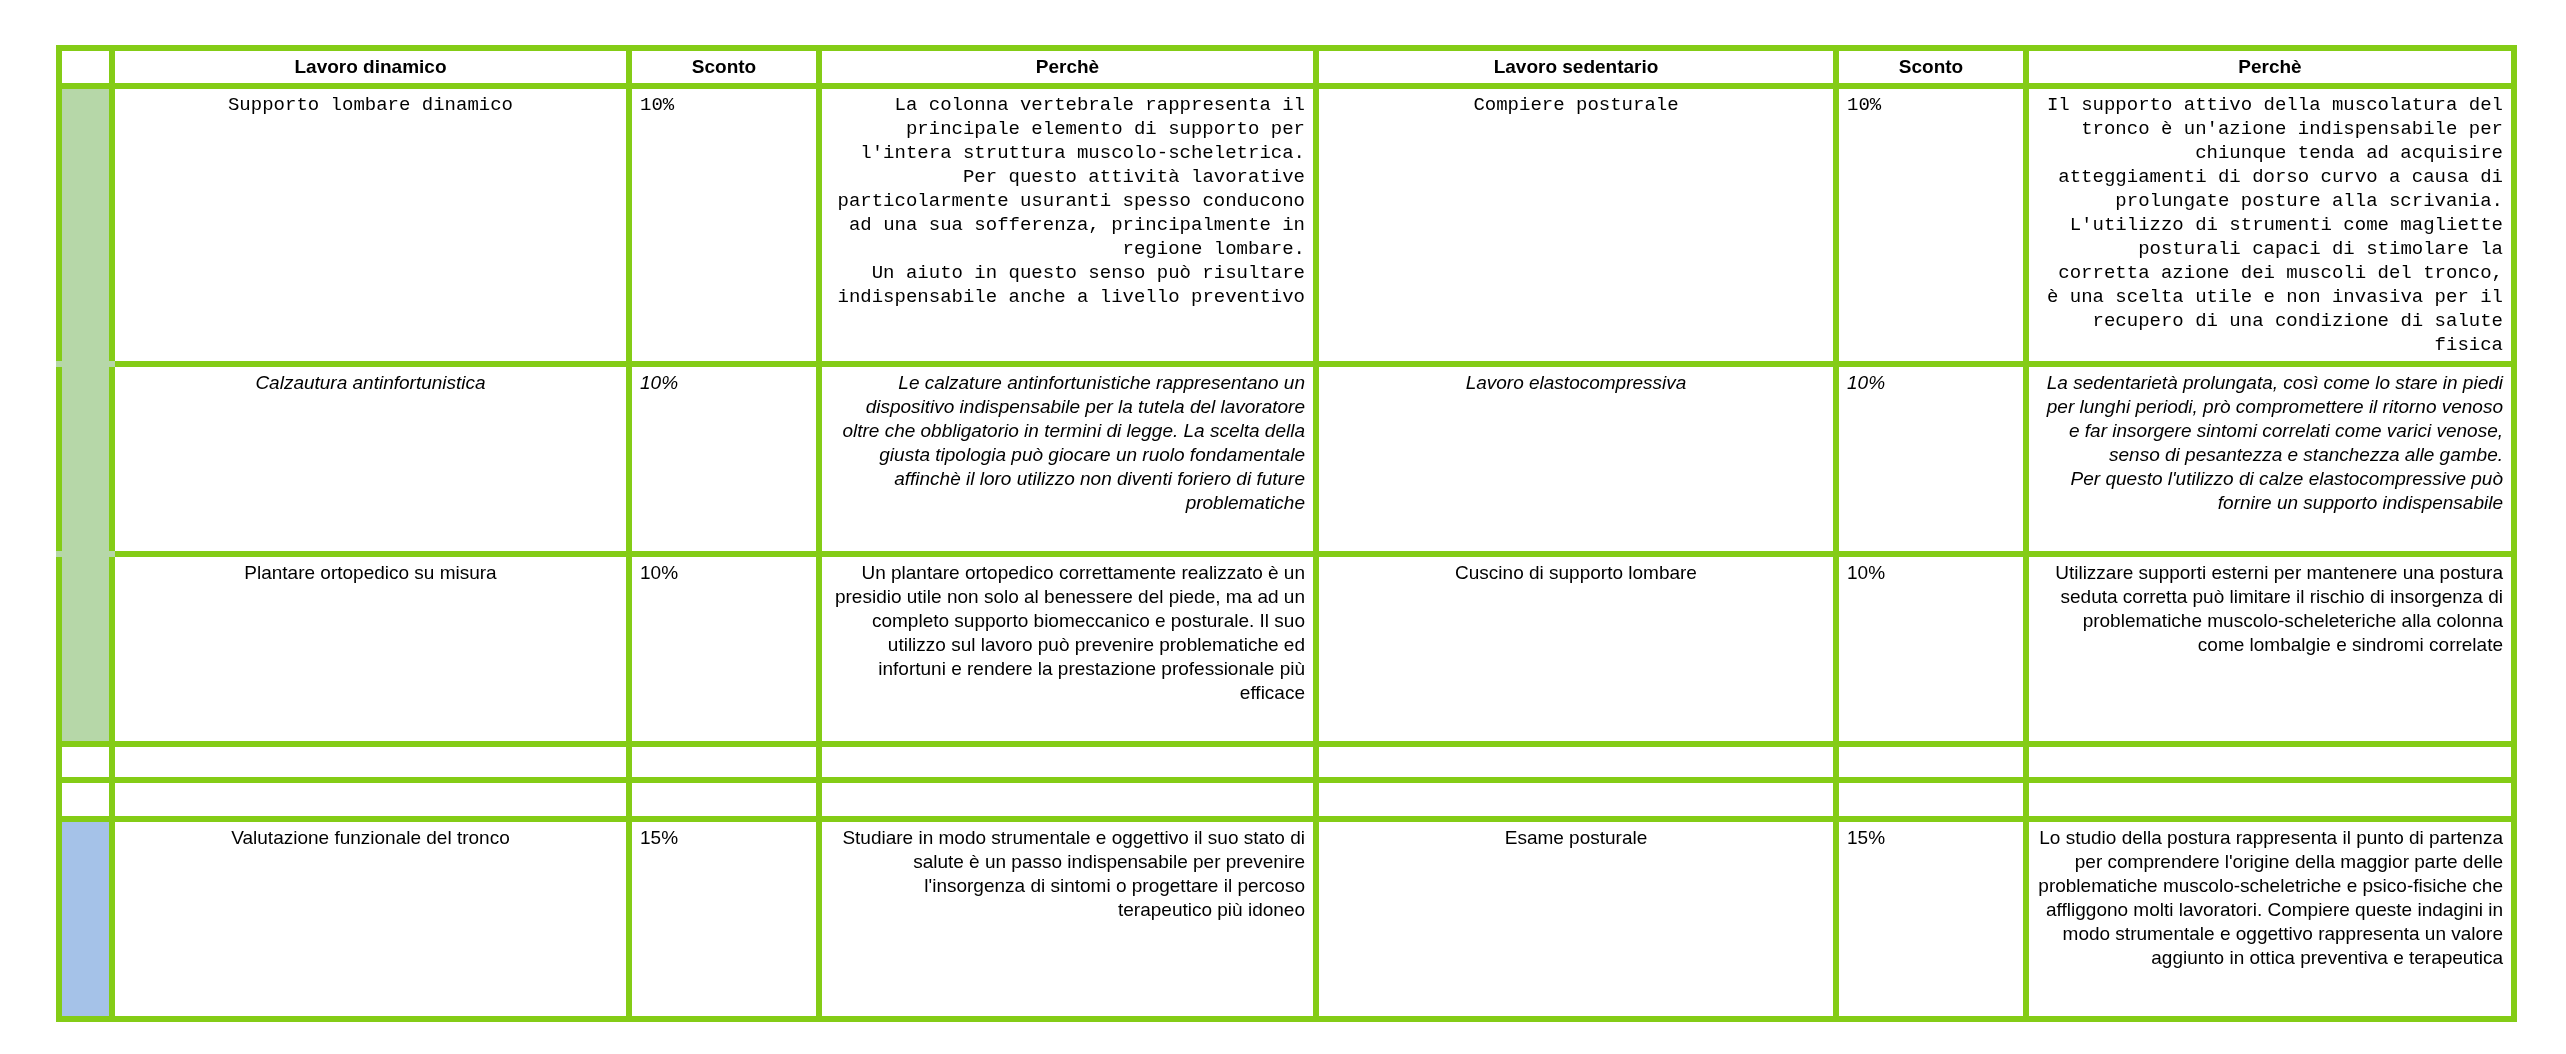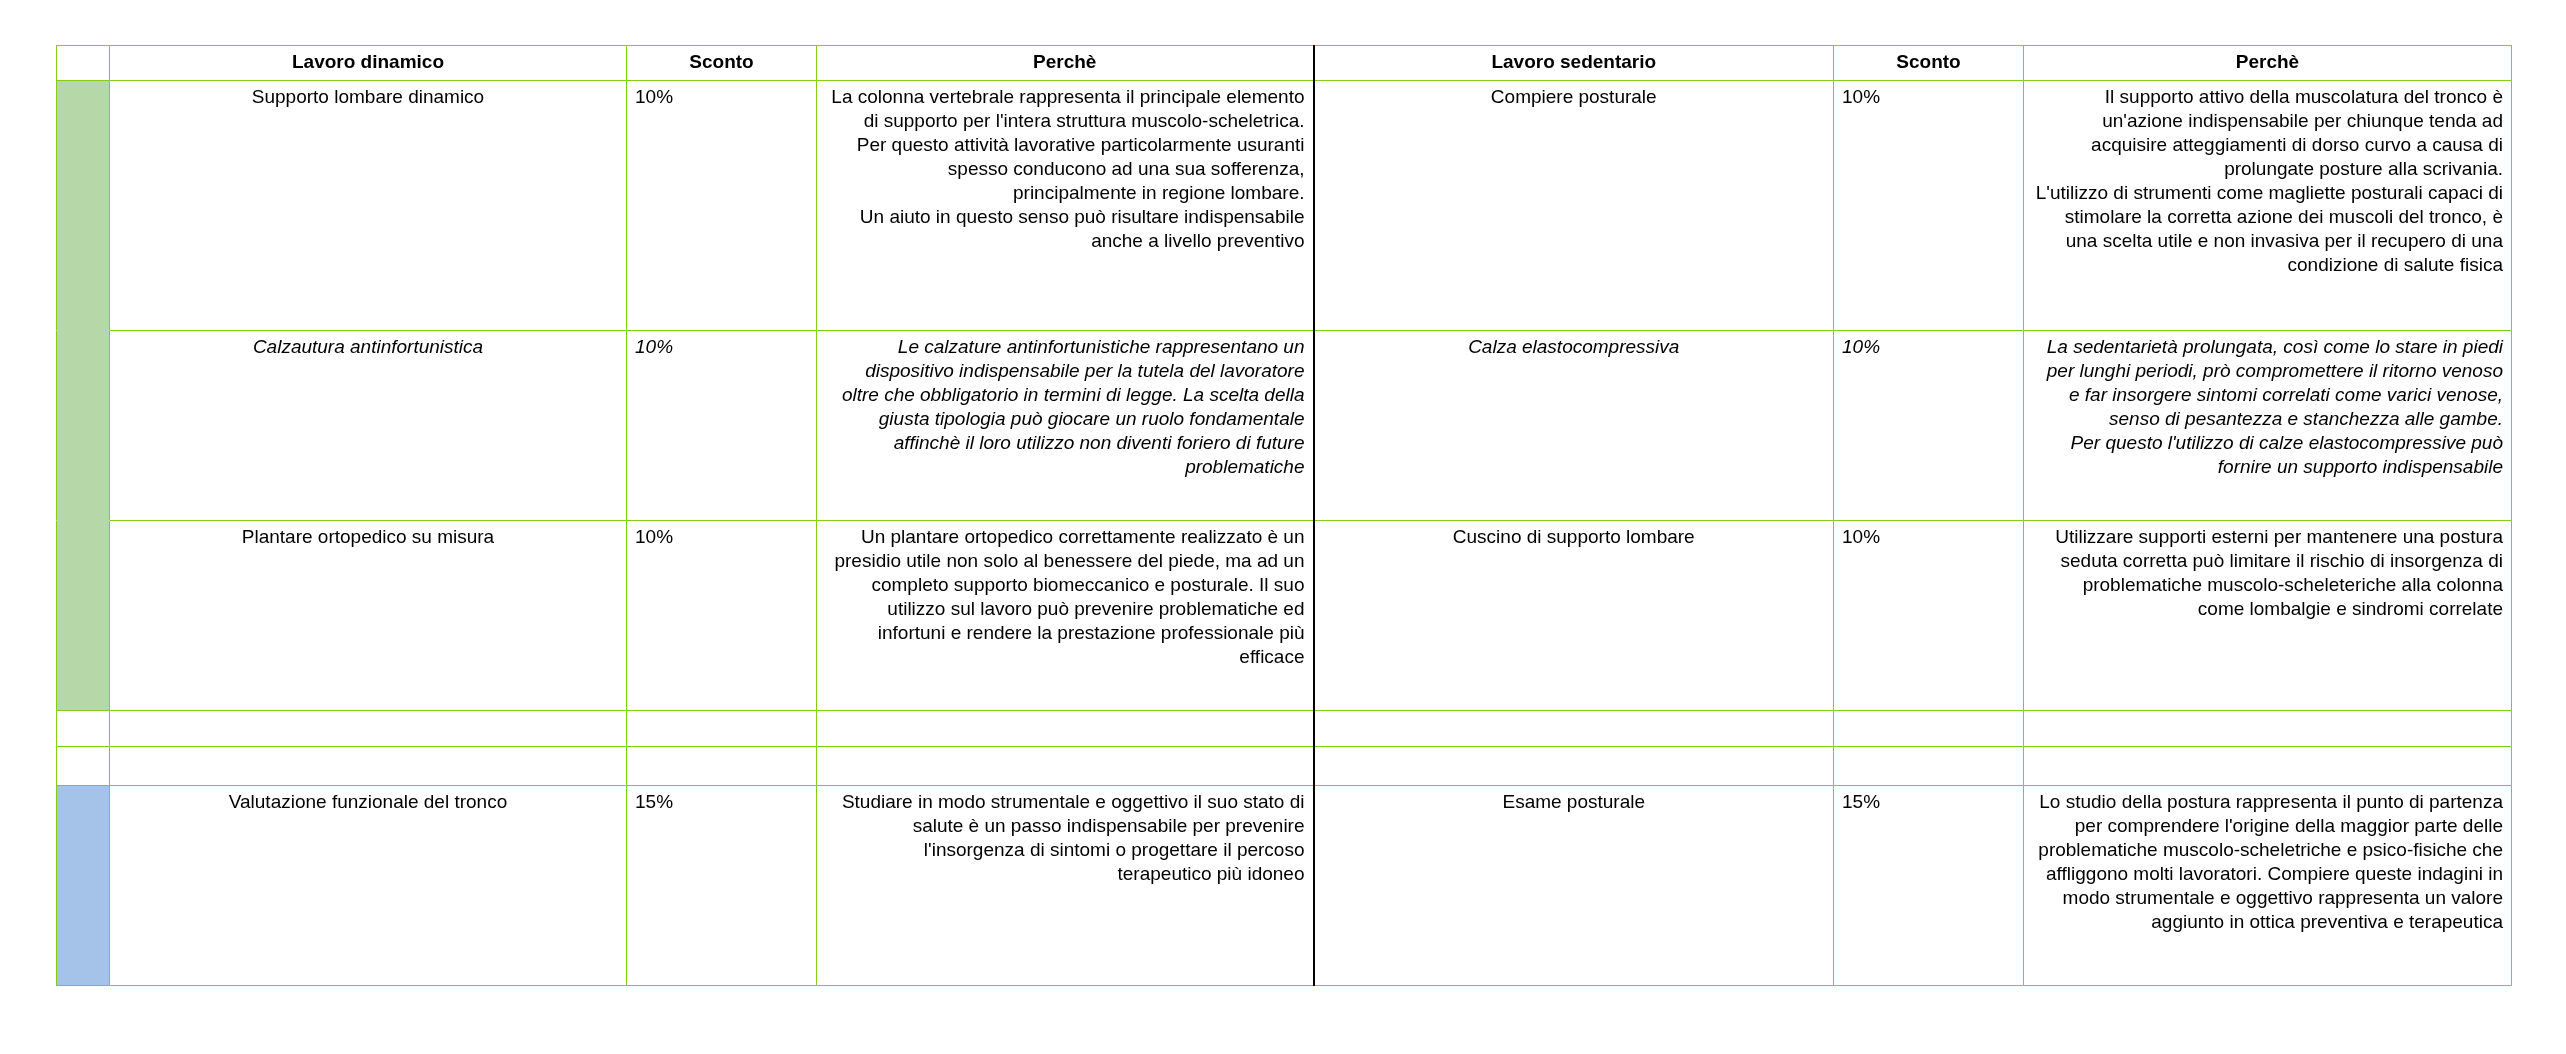--- a/index.html
+++ b/index.html
@@ -16,39 +16,39 @@
     position: absolute;
     left: 56px;
     top: 45px;
     border-collapse: collapse;
     table-layout: fixed;
     width: 2455px;
     font-size: 19px;
     line-height: 24px;
   }
   table.sheet td, table.sheet th {
-    border: 1px solid #84cc16;
+    border: 6px solid #84cc16;
     padding: 4px 8px;
     vertical-align: top;
     overflow: hidden;
   }
   th.hdr {
     font-weight: bold;
     text-align: center;
     vertical-align: middle;
     padding: 2px 4px;
     font-size: 19px;
   }
   td.product { text-align: center; }
   td.discount { text-align: left; }
   td.why { text-align: right; white-space: pre-line; }
   td.marker { padding: 0; }
   .divider-left { border-left: 2px solid #000000 !important; }
   tr.hdr-row   { height: 35px; }
-  tr.row-0     { height: 250px; }
+  tr.row-0     { height: 250px; font-family: Liberation Mono, monospace; }
   tr.row-1     { height: 190px; font-style: italic; }
   tr.row-2     { height: 190px; }
   tr.row-3     { height: 36px; }
   tr.row-4     { height: 39px; }
   tr.row-5     { height: 200px; }
 </style>
 </head>
 <body>
 
 <div class="canvas">
@@ -85,21 +85,21 @@
       <td class="discount">10%</td>
       <td class="why">Il supporto attivo della muscolatura del tronco è un'azione indispensabile per chiunque tenda ad acquisire atteggiamenti di dorso curvo a causa di prolungate posture alla scrivania.
 L'utilizzo di strumenti come magliette posturali capaci di stimolare la corretta azione dei muscoli del tronco, è una scelta utile e non invasiva per il recupero di una condizione di salute fisica</td>
     </tr>
 
     <tr class="row-1">
       <td class="marker" style="border-bottom-color: rgb(182, 215, 168); background-color: rgb(182, 215, 168);"></td>
       <td class="product">Calzautura antinfortunistica</td>
       <td class="discount">10%</td>
       <td class="why">Le calzature antinfortunistiche rappresentano un dispositivo indispensabile per la tutela del lavoratore oltre che obbligatorio in termini di legge. La scelta della giusta tipologia può giocare un ruolo fondamentale affinchè il loro utilizzo non diventi foriero di future problematiche</td>
-      <td class="product divider-left">Calza elastocompressiva</td>
+      <td class="product divider-left">Lavoro elastocompressiva</td>
       <td class="discount">10%</td>
       <td class="why">La sedentarietà prolungata, così come lo stare in piedi per lunghi periodi, prò compromettere il ritorno venoso e far insorgere sintomi correlati come varici venose, senso di pesantezza e stanchezza alle gambe.
 Per questo l'utilizzo di calze elastocompressive può fornire un supporto indispensabile</td>
     </tr>
 
     <tr class="row-2">
       <td class="marker" style="background-color: rgb(182, 215, 168);"></td>
       <td class="product">Plantare ortopedico su misura</td>
       <td class="discount">10%</td>
       <td class="why">Un plantare ortopedico correttamente realizzato è un presidio utile non solo al benessere del piede, ma ad un completo supporto biomeccanico e posturale. Il suo utilizzo sul lavoro può prevenire problematiche ed infortuni e rendere la prestazione professionale più efficace</td>

